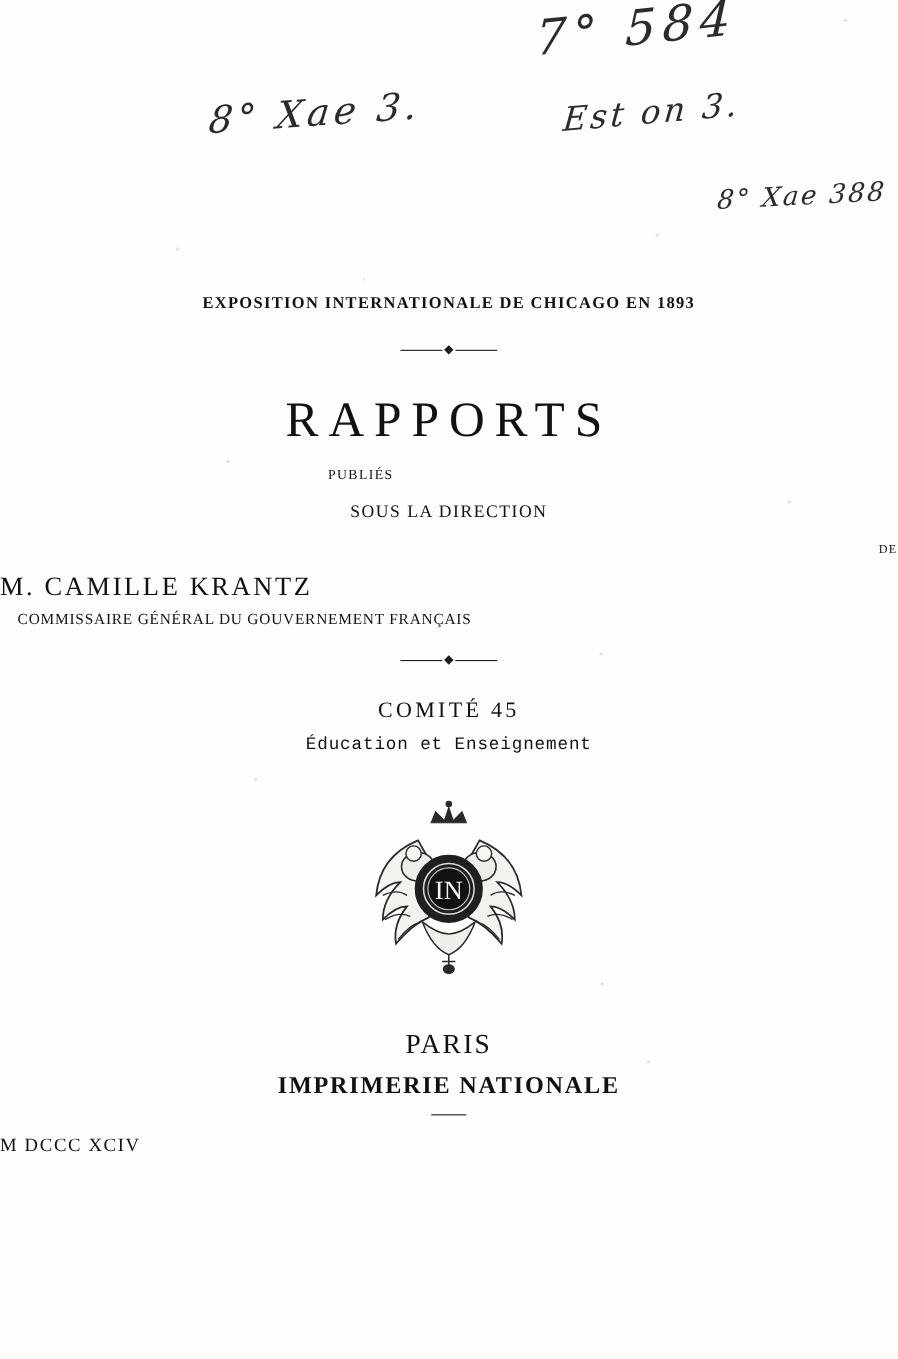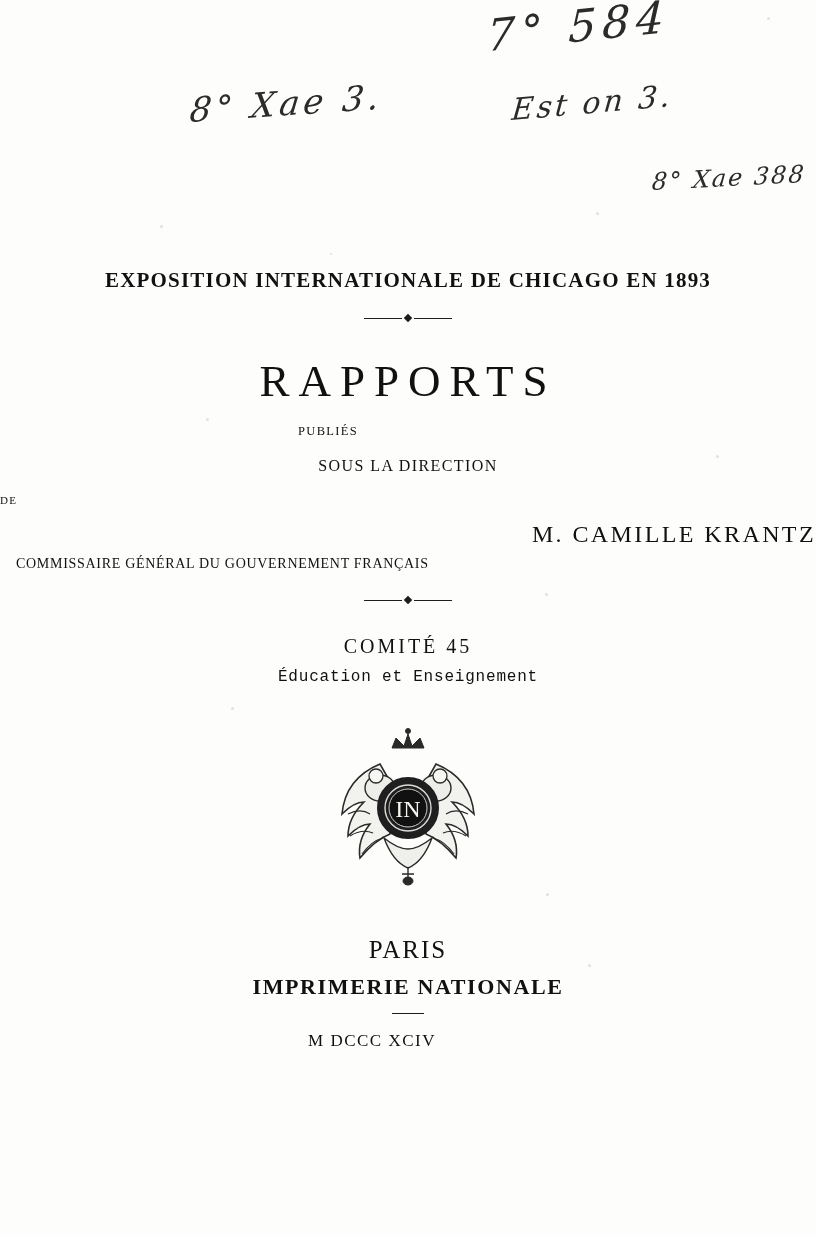--- a/index.html
+++ b/index.html
@@ -87,21 +87,21 @@
     background: #1c1c1c;
     margin: 13px auto 0 auto;
   }
 
   .expo {
     position: absolute;
     top: 268px;
     left: 0;
     width: 816px;
     text-align: center;
-    font-size: 21px;
+    font-size: 15px;
     font-weight: bold;
     letter-spacing: 1.2px;
     font-family: "Liberation Serif", serif;
   }
 
   .ornament {
     position: absolute;
     top: 310px;
     left: 0;
     width: 816px;
@@ -156,31 +156,31 @@
     text-align: center;
     font-size: 16px;
     letter-spacing: 1.4px;
   }
 
   .de {
     position: absolute;
     top: 494px;
     left: 0;
     width: 816px;
-    text-align: left;
+    text-align: right;
     font-size: 11px;
     letter-spacing: 1.2px;
   }
 
   .krantz {
     position: absolute;
     top: 521px;
     left: 0;
     width: 816px;
-    text-align: right;
+    text-align: left;
     font-size: 24px;
     letter-spacing: 2.4px;
   }
 
   .commissaire {
     position: absolute;
     top: 556px;
     left: 16px;
     width: 816px;
     text-align: left;
@@ -259,21 +259,21 @@
     margin-left: -16px;
     width: 32px;
     height: 1px;
     background: #1c1c1c;
   }
   .year {
     position: absolute;
     top: 1031px;
     left: 0;
     width: 744px;
-    text-align: center;
+    text-align: left;
     font-size: 17px;
     letter-spacing: 1.5px;
   }
 
   
   .speckle {
     position: absolute;
     background: #d9d9d4;
     border-radius: 50%;
     opacity: 0.8;

